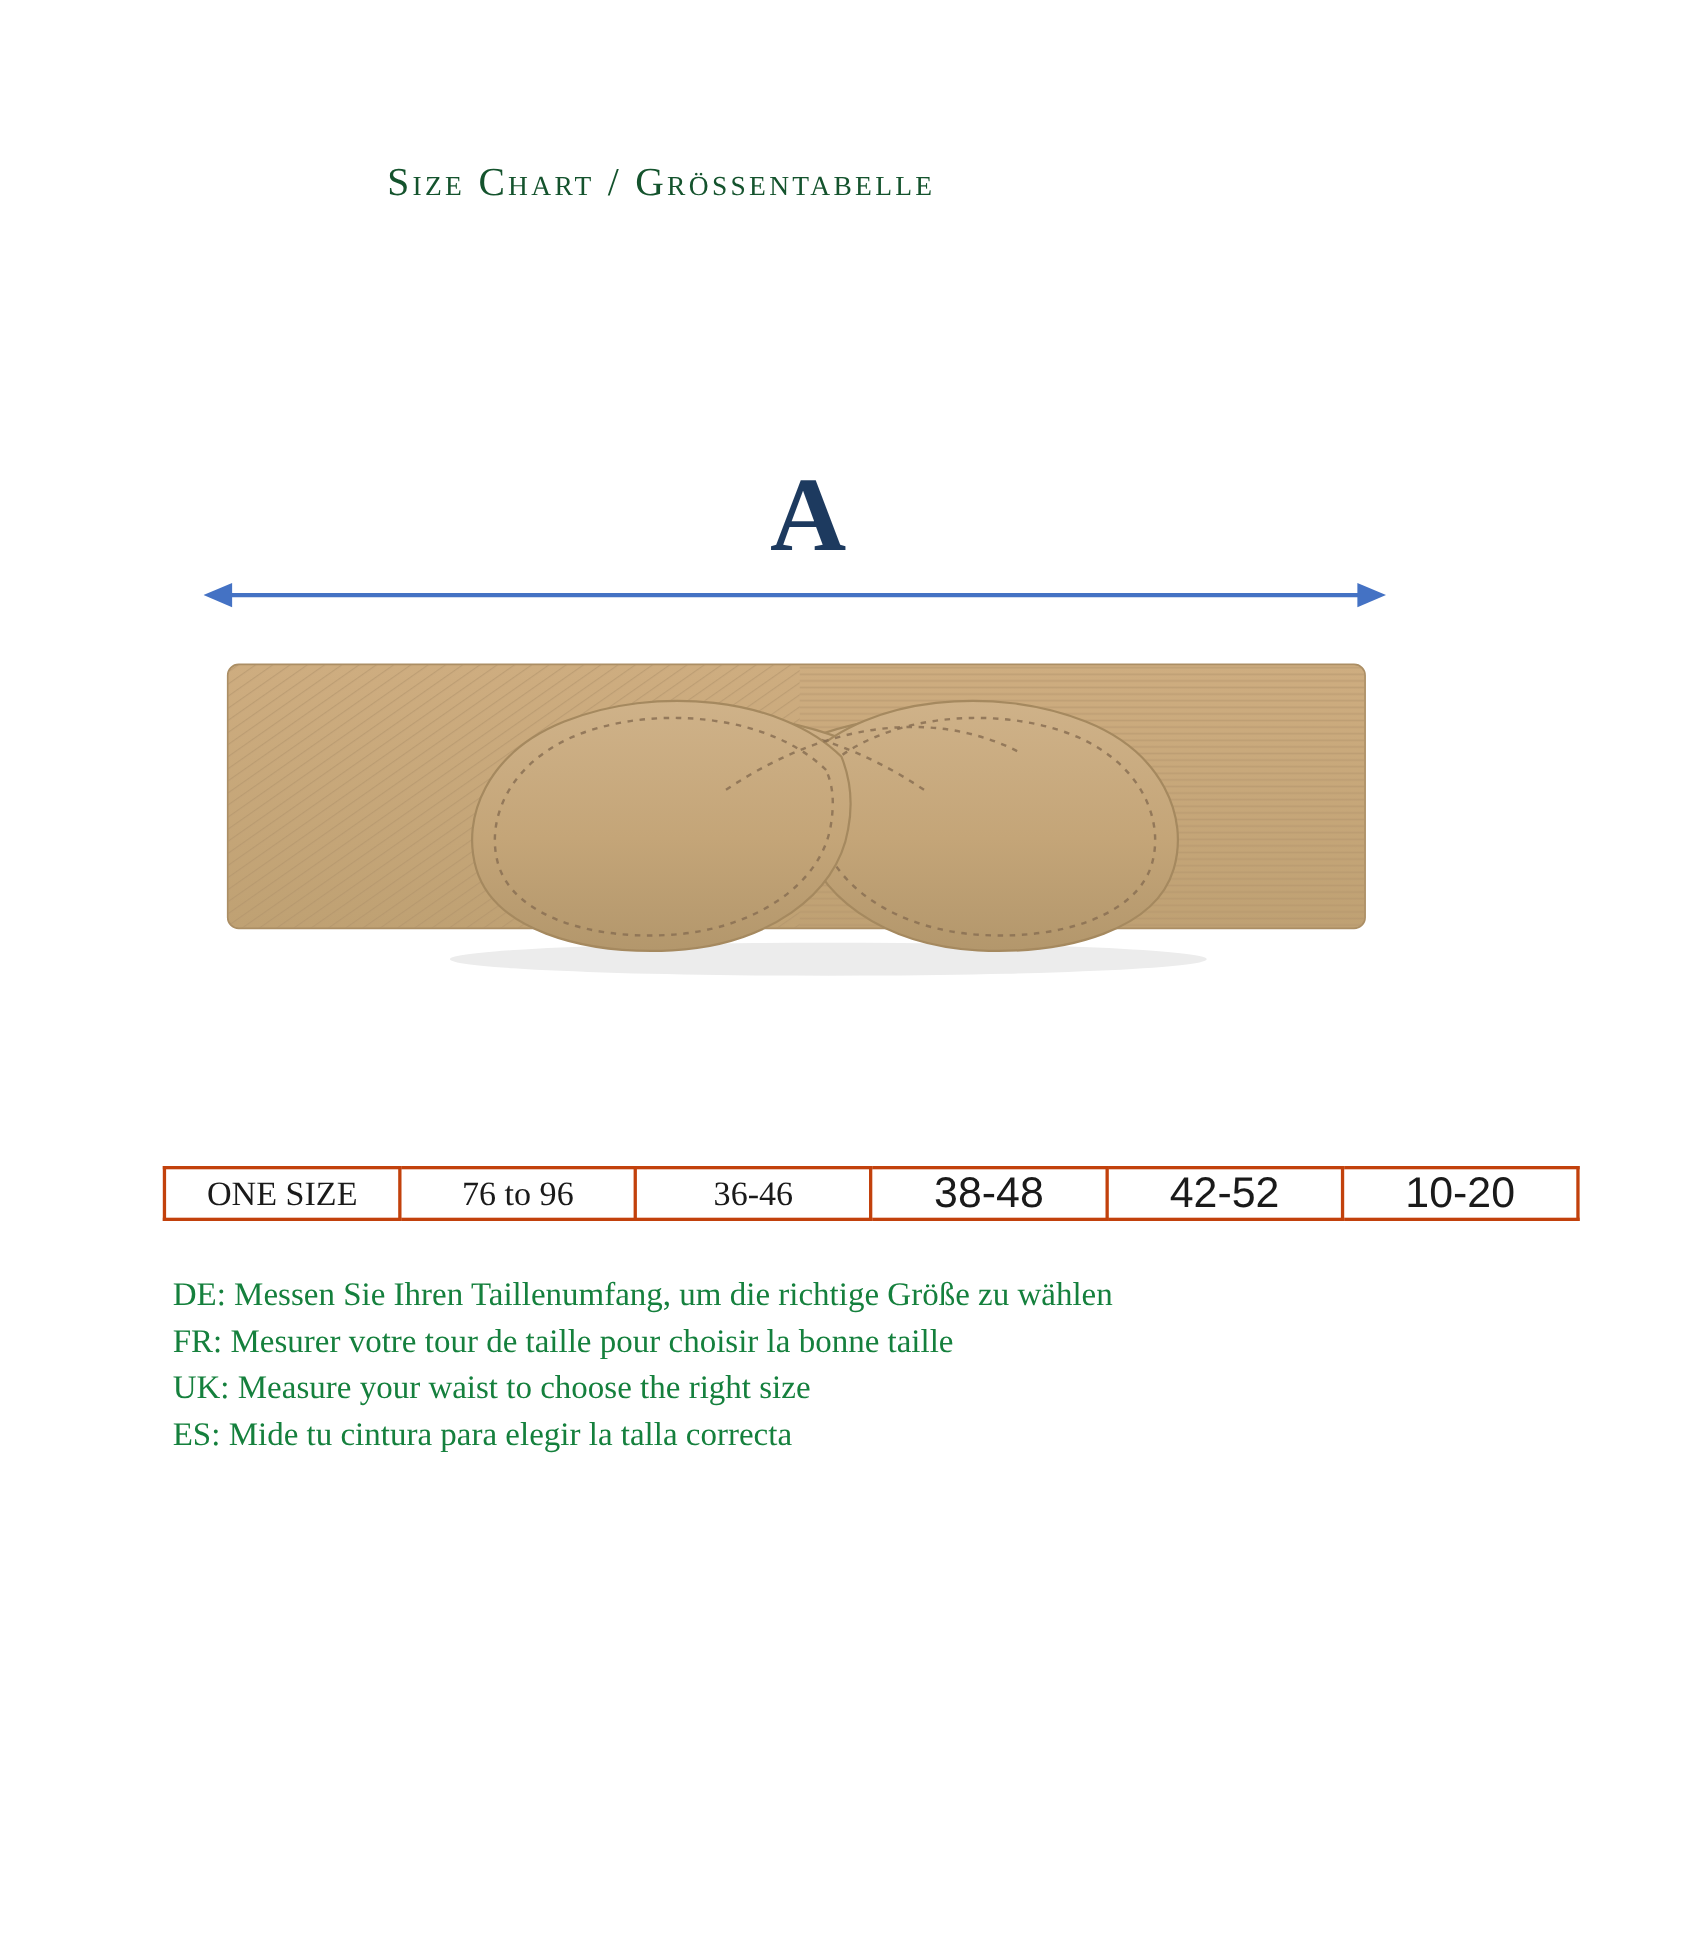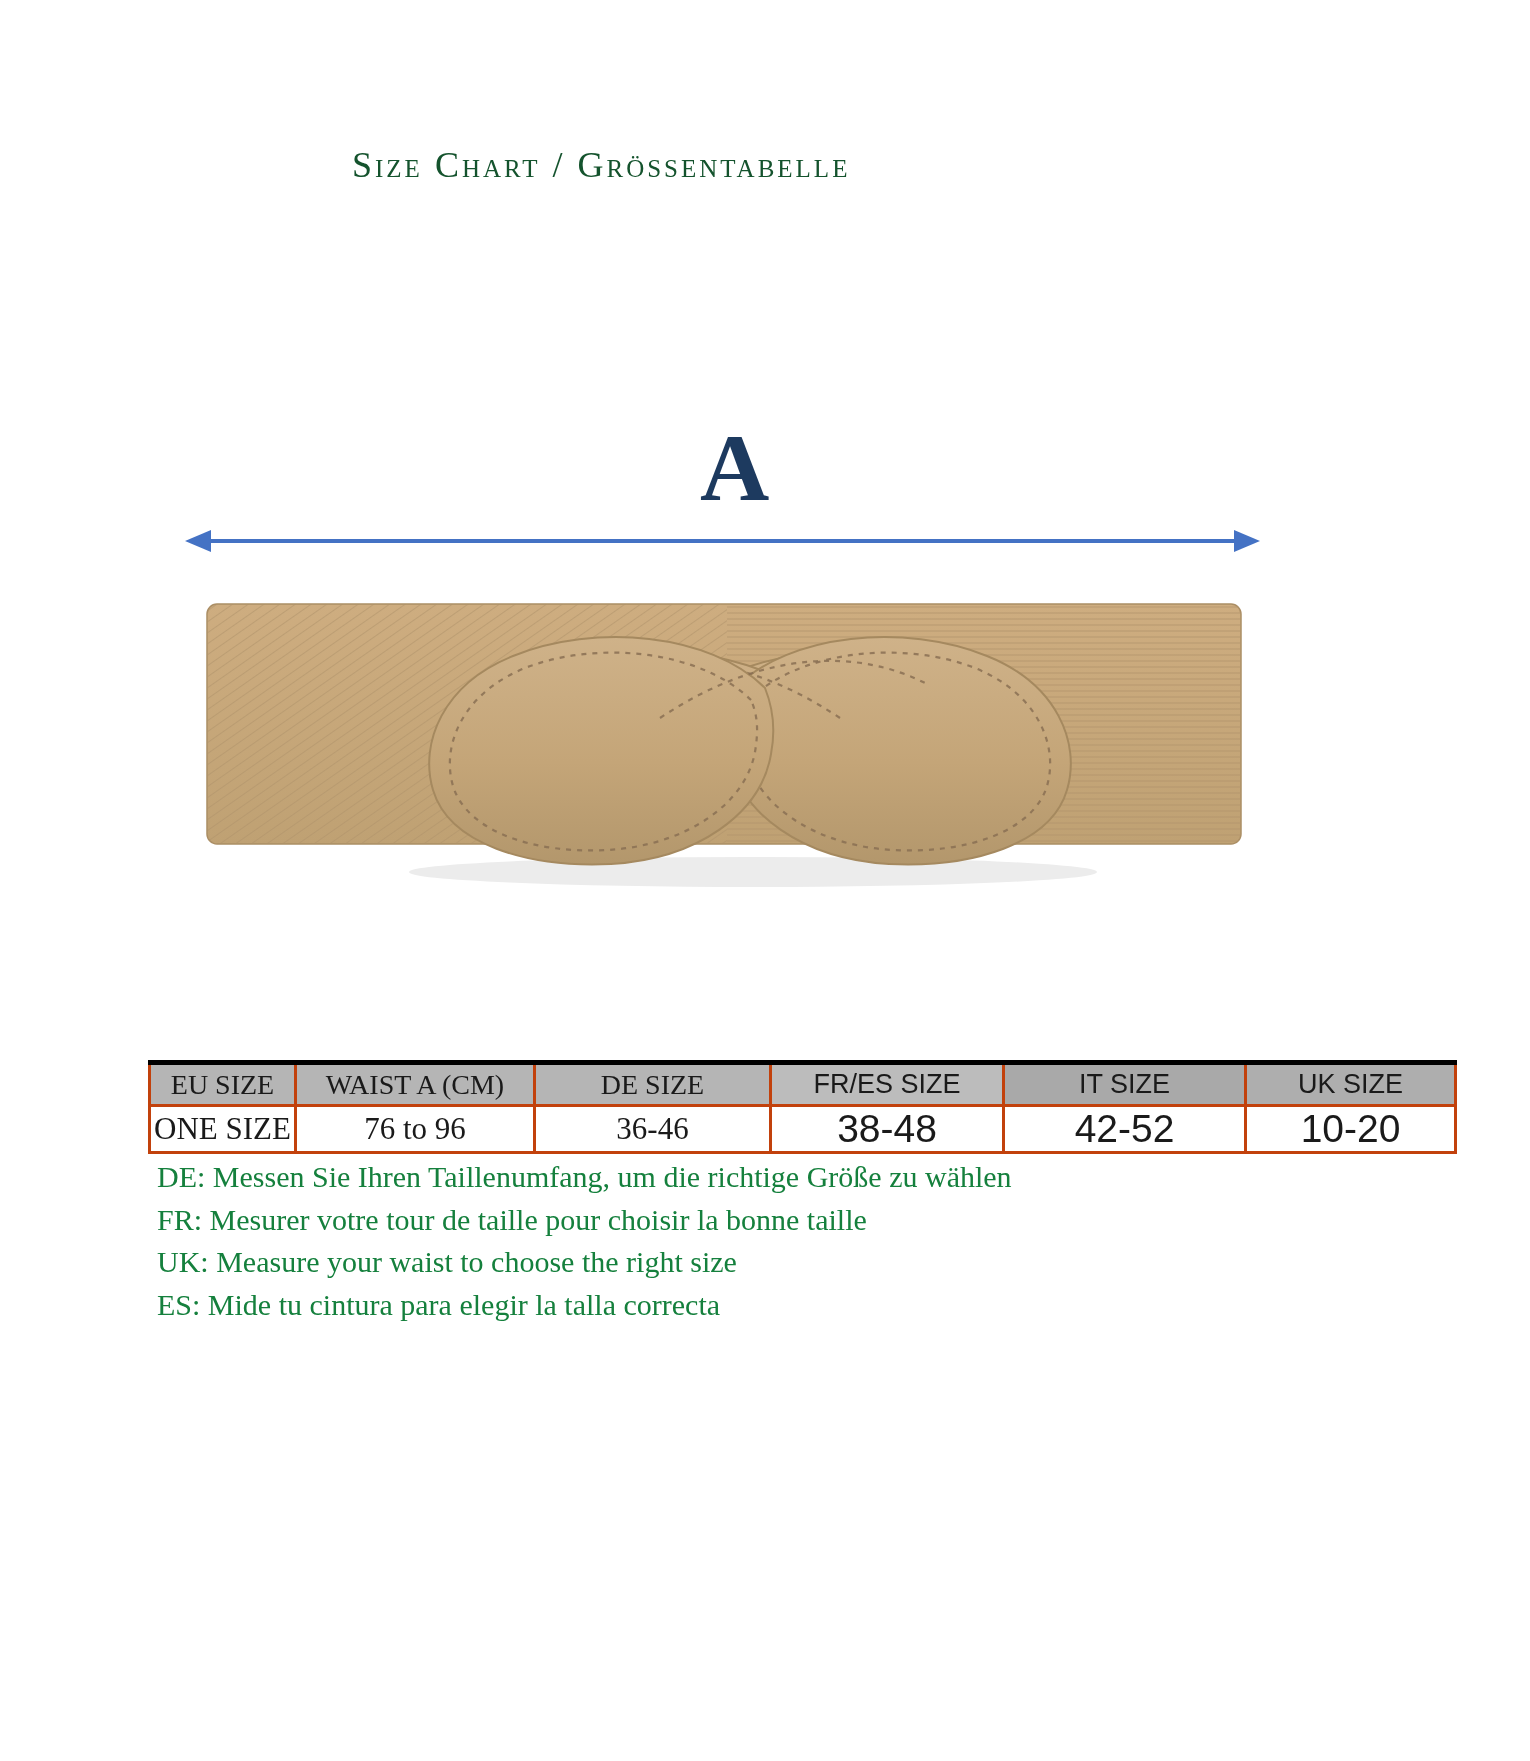--- a/index.html
+++ b/index.html
@@ -119,28 +119,20 @@
     <path d="M 635,150 C 530,80 435,82 370,115" fill="none" stroke="#8a7053" stroke-width="2.2" stroke-dasharray="5 6" opacity="0.85"></path>
 
     <path d="M 560,120 C 505,65 390,55 308,88 C 238,116 214,175 228,222 C 244,276 322,300 406,296 C 492,291 556,246 566,186 C 571,160 568,140 560,120 Z" fill="url(#leatherGrad)" stroke="#a5895f" stroke-width="2"></path>
     <path d="M 546,132 C 495,82 392,72 320,100 C 258,125 236,177 248,218 C 262,264 330,286 402,282 C 478,278 540,238 550,184 C 554,160 552,146 546,132 Z" fill="none" stroke="#8a7053" stroke-width="2.2" stroke-dasharray="5 6" opacity="0.85"></path>
     <path d="M 455,150 C 560,80 655,82 720,115" fill="none" stroke="#8a7053" stroke-width="2.2" stroke-dasharray="5 6" opacity="0.85"></path>
   </g>
 </svg>
 
 <table class="size-table">
   <tbody>
-    <tr class="hdr">
-      <td class="col-eu f-serif c0">EU SIZE</td>
-      <td class="col-waist f-serif c1">WAIST A (CM)</td>
-      <td class="col-de f-serif c2">DE SIZE</td>
-      <td class="col-fr f-sans c3">FR/ES SIZE</td>
-      <td class="col-it f-sans c4">IT SIZE</td>
-      <td class="col-uk f-sans c5">UK SIZE</td>
-    </tr>
     <tr class="val">
       <td class="f-serif">ONE SIZE</td>
       <td class="f-serif">76 to 96</td>
       <td class="f-serif">36-46</td>
       <td class="f-sans">38-48</td>
       <td class="f-sans">42-52</td>
       <td class="f-sans">10-20</td>
     </tr>
   </tbody>
 </table>

